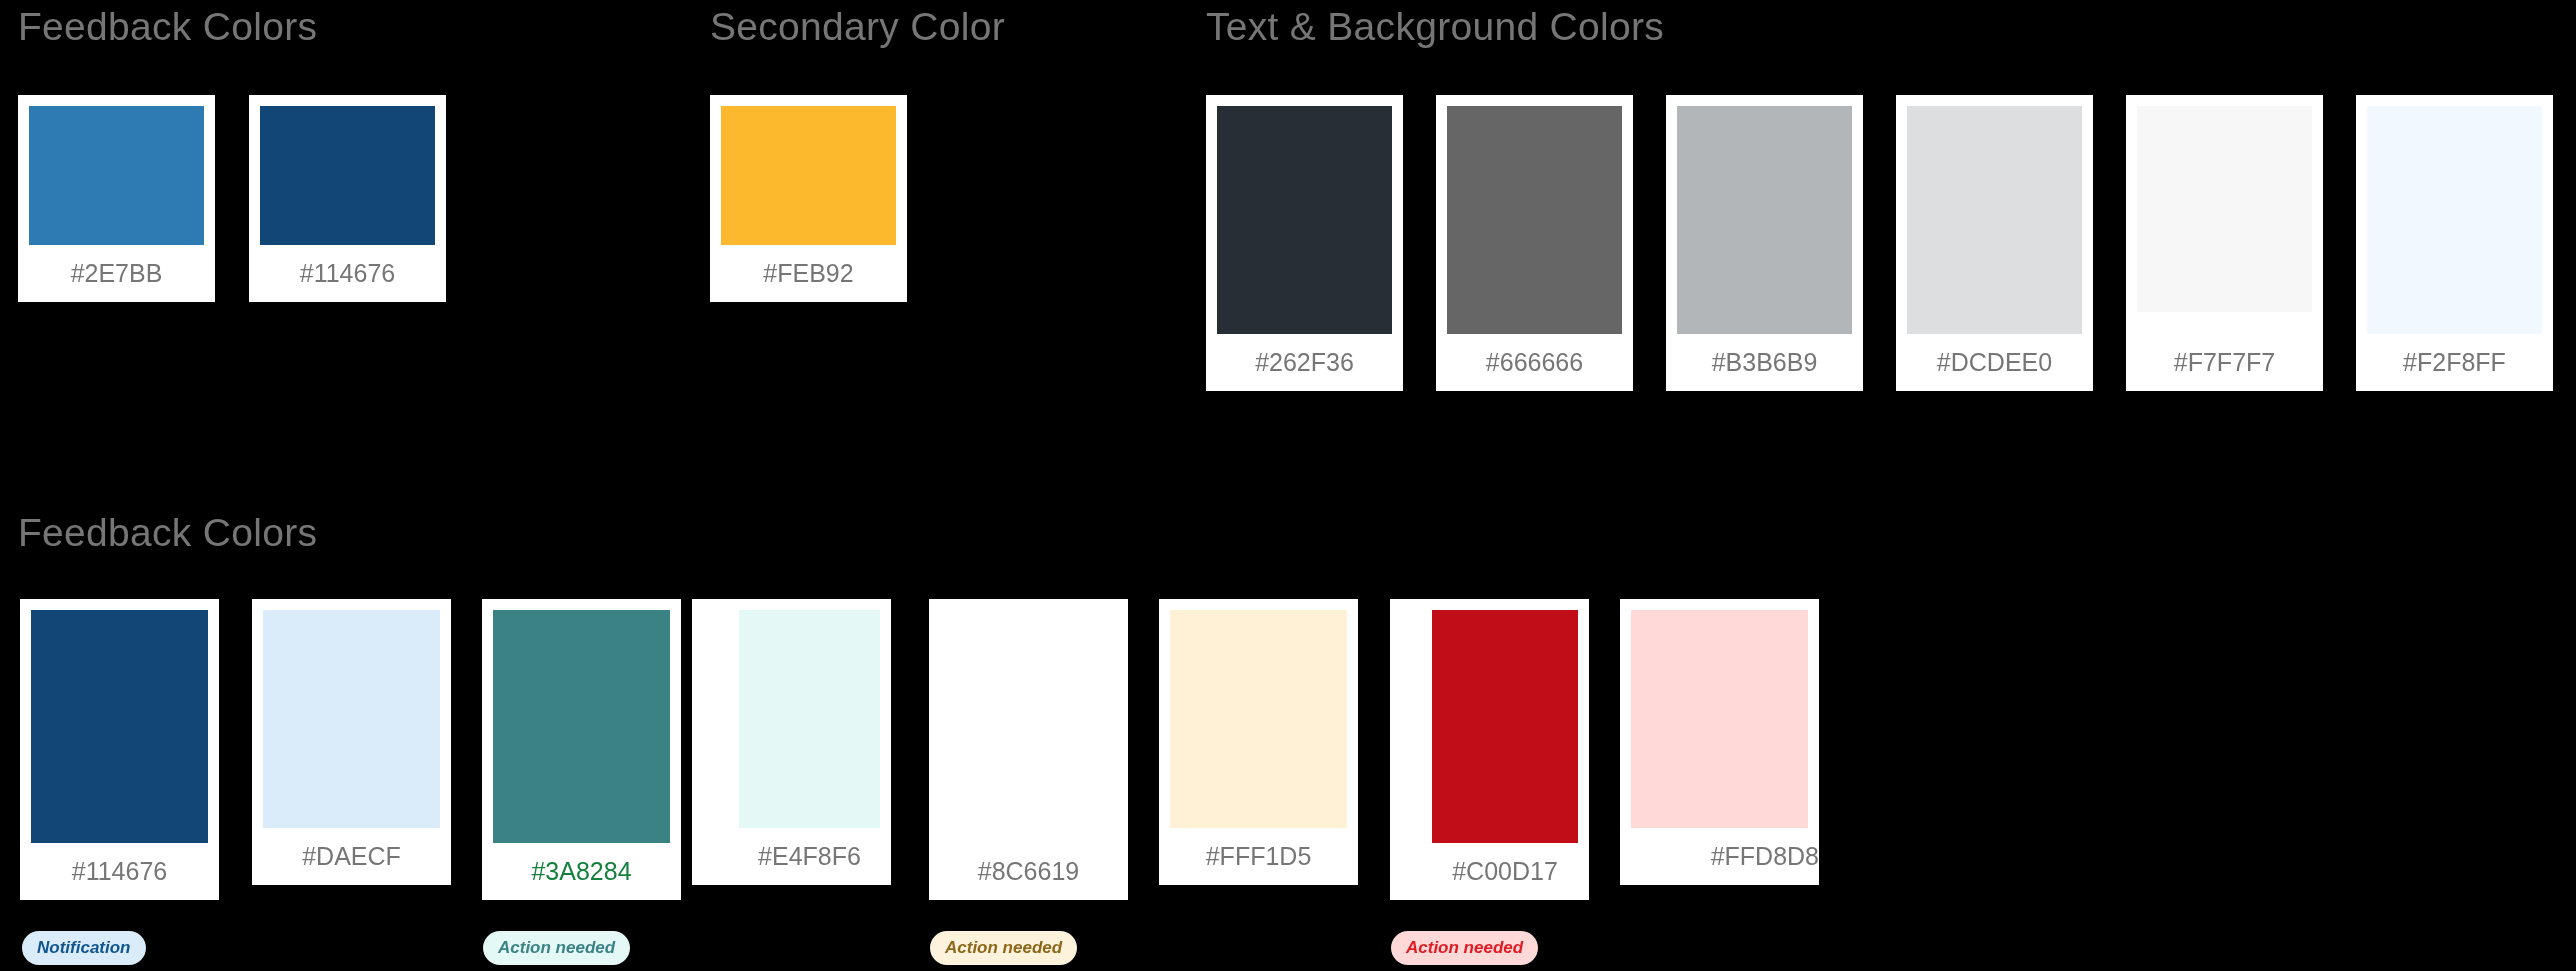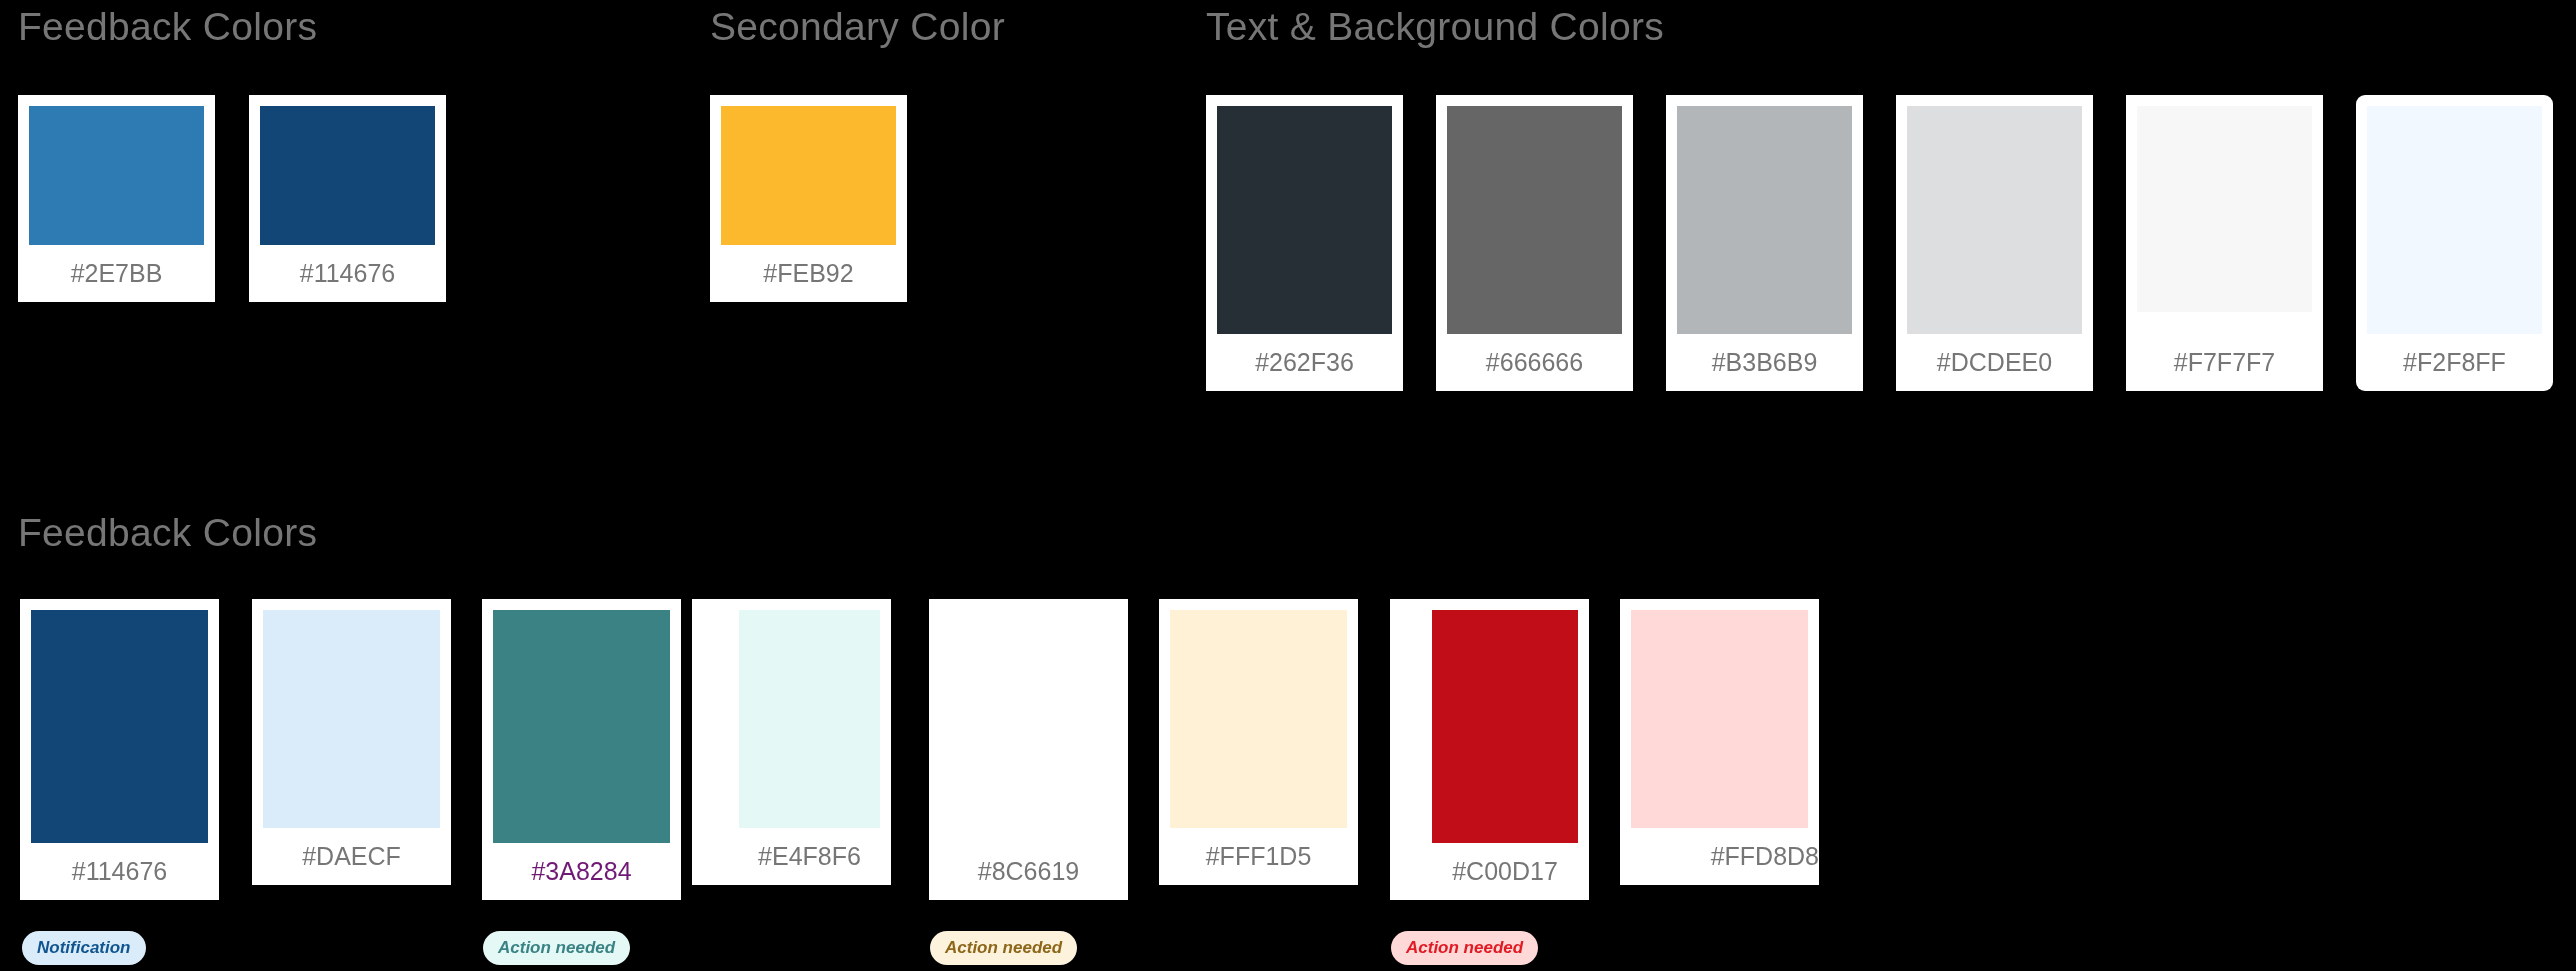--- a/index.html
+++ b/index.html
@@ -96,36 +96,36 @@
     <div class="swatch-label" style="color: rgb(118, 118, 118);">#B3B6B9</div>
   </div>
 <div class="swatch-card" style="left: 1896px; top: 95px; width: 197px; height: 296px; background: rgb(255, 255, 255);">
     <div class="swatch-chip" style="background: rgb(220, 222, 224); height: 205px;"></div>
     <div class="swatch-label" style="color: rgb(118, 118, 118);">#DCDEE0</div>
   </div>
 <div class="swatch-card" style="left: 2126px; top: 95px; width: 197px; height: 296px; background: rgb(255, 255, 255); gap: 22px;">
     <div class="swatch-chip" style="background: rgb(247, 247, 247); height: 205px;"></div>
     <div class="swatch-label" style="color: rgb(118, 118, 118);">#F7F7F7</div>
   </div>
-<div class="swatch-card" style="left: 2356px; top: 95px; width: 197px; height: 296px; background: rgb(255, 255, 255); border-radius: 9px;">
+<div class="swatch-card" style="left: 2356px; top: 95px; width: 197px; height: 296px; background: rgb(255, 255, 255);">
     <div class="swatch-chip" style="background: rgb(242, 248, 255); height: 205px;"></div>
     <div class="swatch-label" style="color: rgb(118, 118, 118);">#F2F8FF</div>
   </div>
 <div class="section-title" style="left: 18px; top: 511px; color: rgb(118, 118, 118);">Feedback Colors</div>
 <div class="swatch-card" style="left: 20px; top: 599px; width: 199px; height: 301px; background: rgb(255, 255, 255);">
     <div class="swatch-chip" style="background: rgb(17, 70, 118); height: 222px;"></div>
     <div class="swatch-label" style="color: rgb(118, 118, 118);">#114676</div>
   </div>
 <div class="swatch-card" style="left: 252px; top: 599px; width: 199px; height: 286px; background: rgb(255, 255, 255);">
     <div class="swatch-chip" style="background: rgb(218, 236, 250); height: 207px;"></div>
     <div class="swatch-label" style="color: rgb(118, 118, 118);">#DAECF</div>
   </div>
 <div class="swatch-card" style="left: 482px; top: 599px; width: 199px; height: 301px; background: rgb(255, 255, 255);">
     <div class="swatch-chip" style="background: rgb(58, 130, 132); height: 222px;"></div>
-    <div class="swatch-label" style="color: #701a75;">#3A8284</div>
+    <div class="swatch-label" style="color: #15803d;">#3A8284</div>
   </div>
 <div class="swatch-card" style="left: 692px; top: 599px; width: 199px; height: 286px; background: rgb(255, 255, 255); padding-left: 36px;">
     <div class="swatch-chip" style="background: rgb(228, 248, 246); height: 207px;"></div>
     <div class="swatch-label" style="color: rgb(118, 118, 118);">#E4F8F6</div>
   </div>
 <div class="swatch-card" style="left: 929px; top: 599px; width: 199px; height: 301px; background: rgb(255, 255, 255); align-items: center;">
     <div class="swatch-chip" style="background: rgb(140, 102, 25); height: 222px;"></div>
     <div class="swatch-label" style="color: rgb(118, 118, 118);">#8C6619</div>
   </div>
 <div class="swatch-card" style="left: 1159px; top: 599px; width: 199px; height: 286px; background: rgb(255, 255, 255);">

